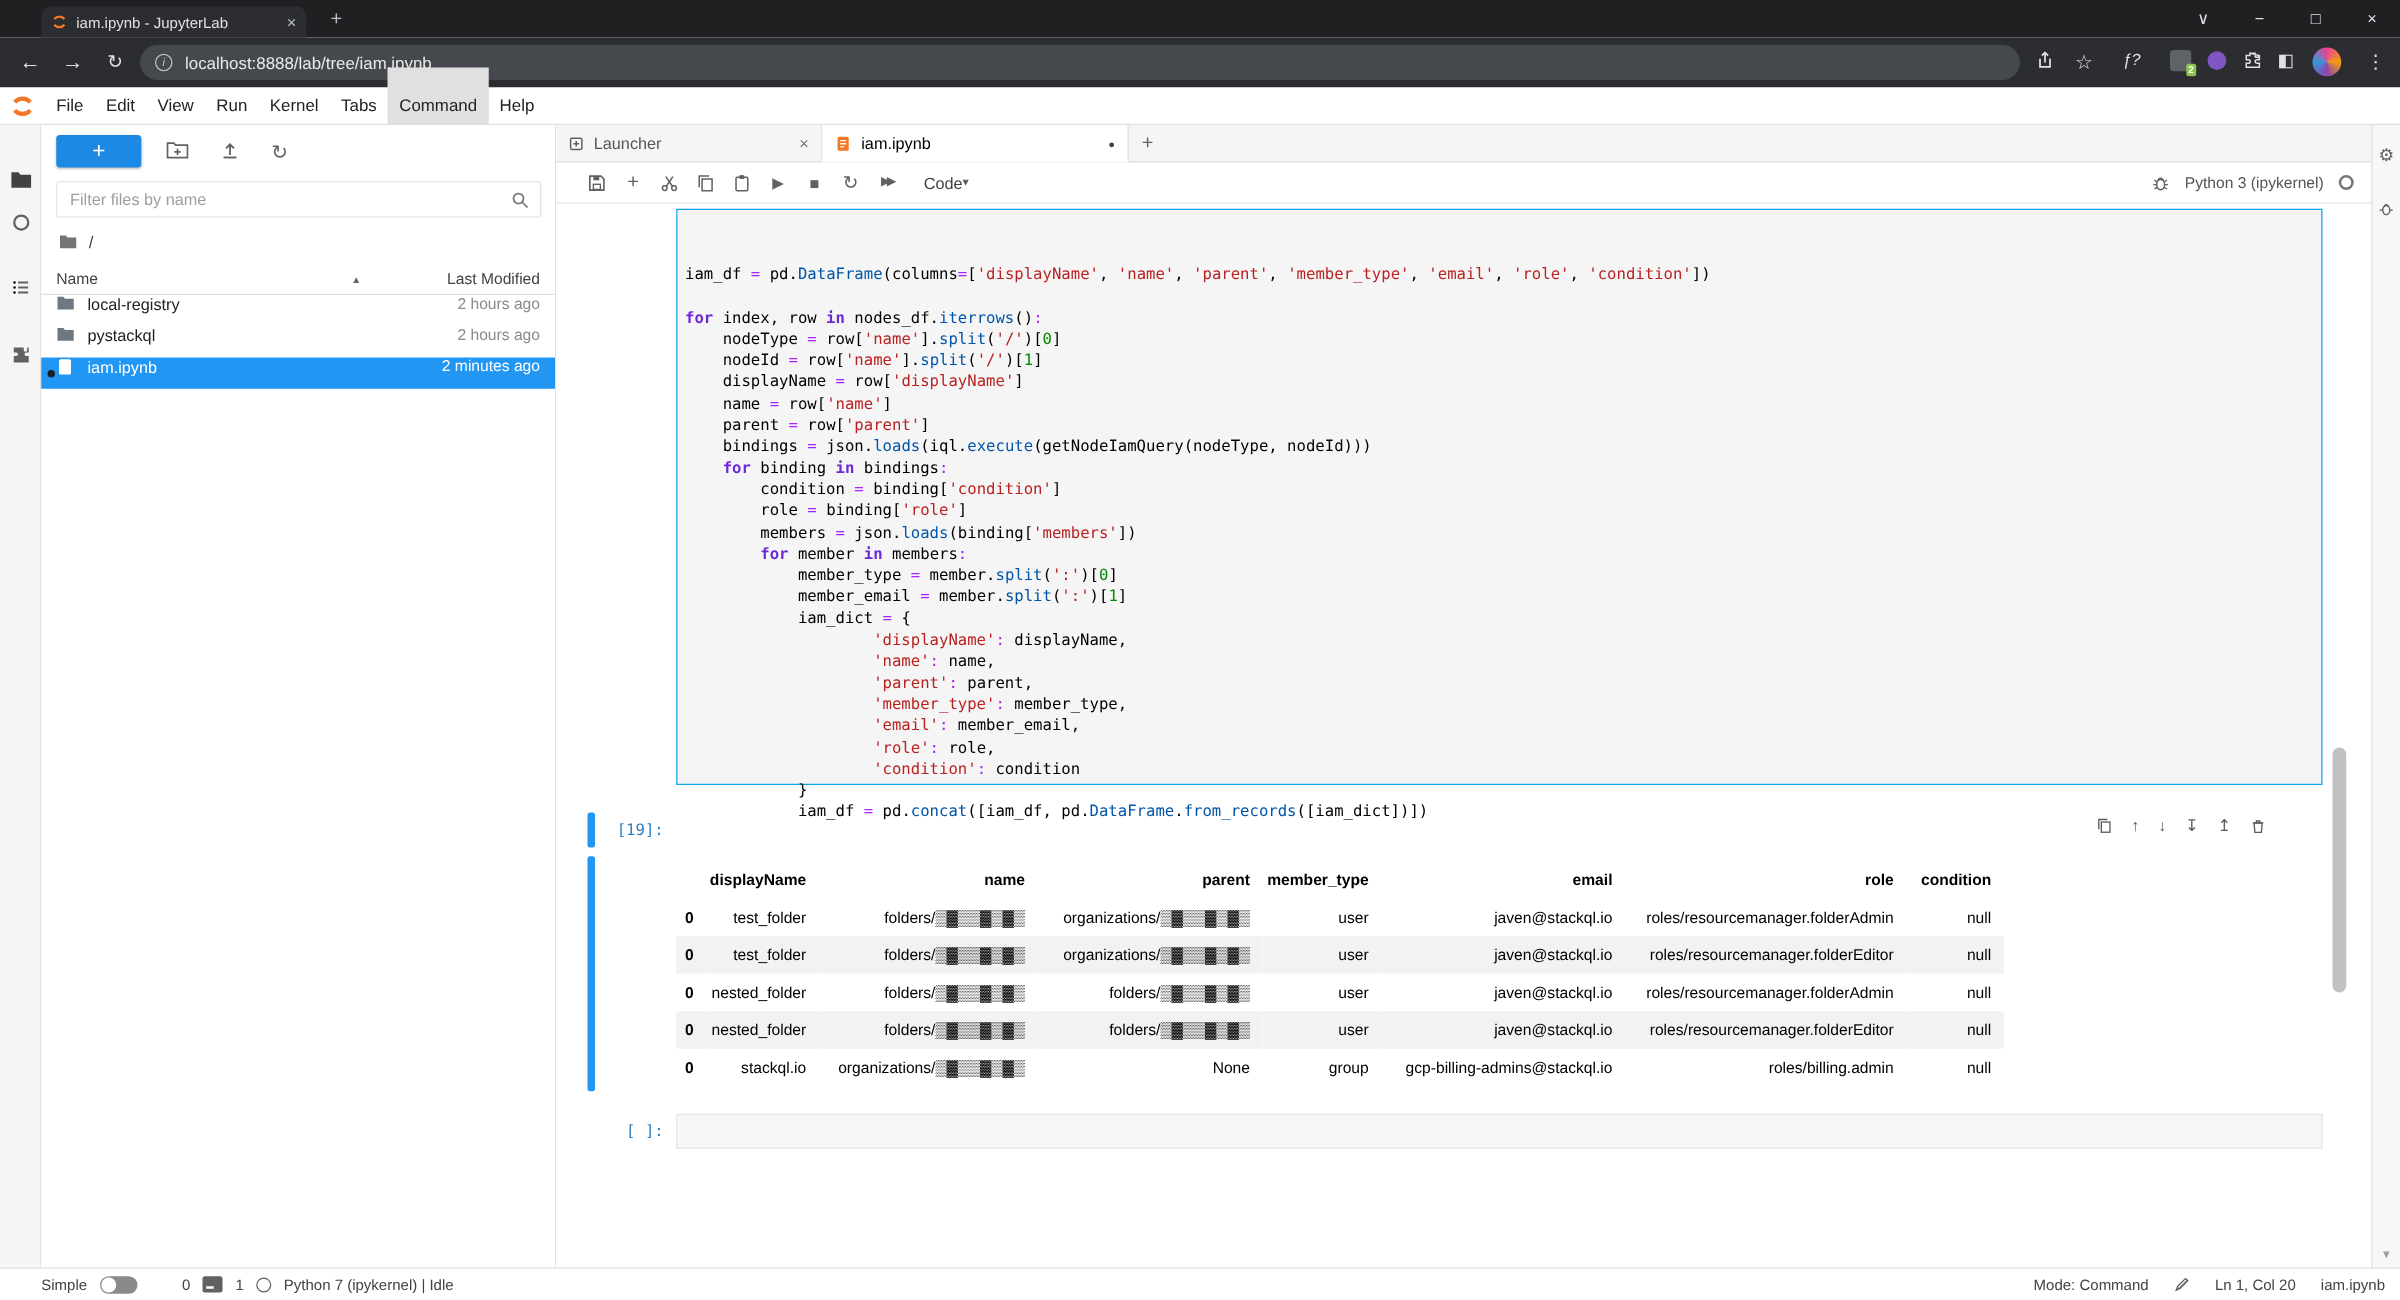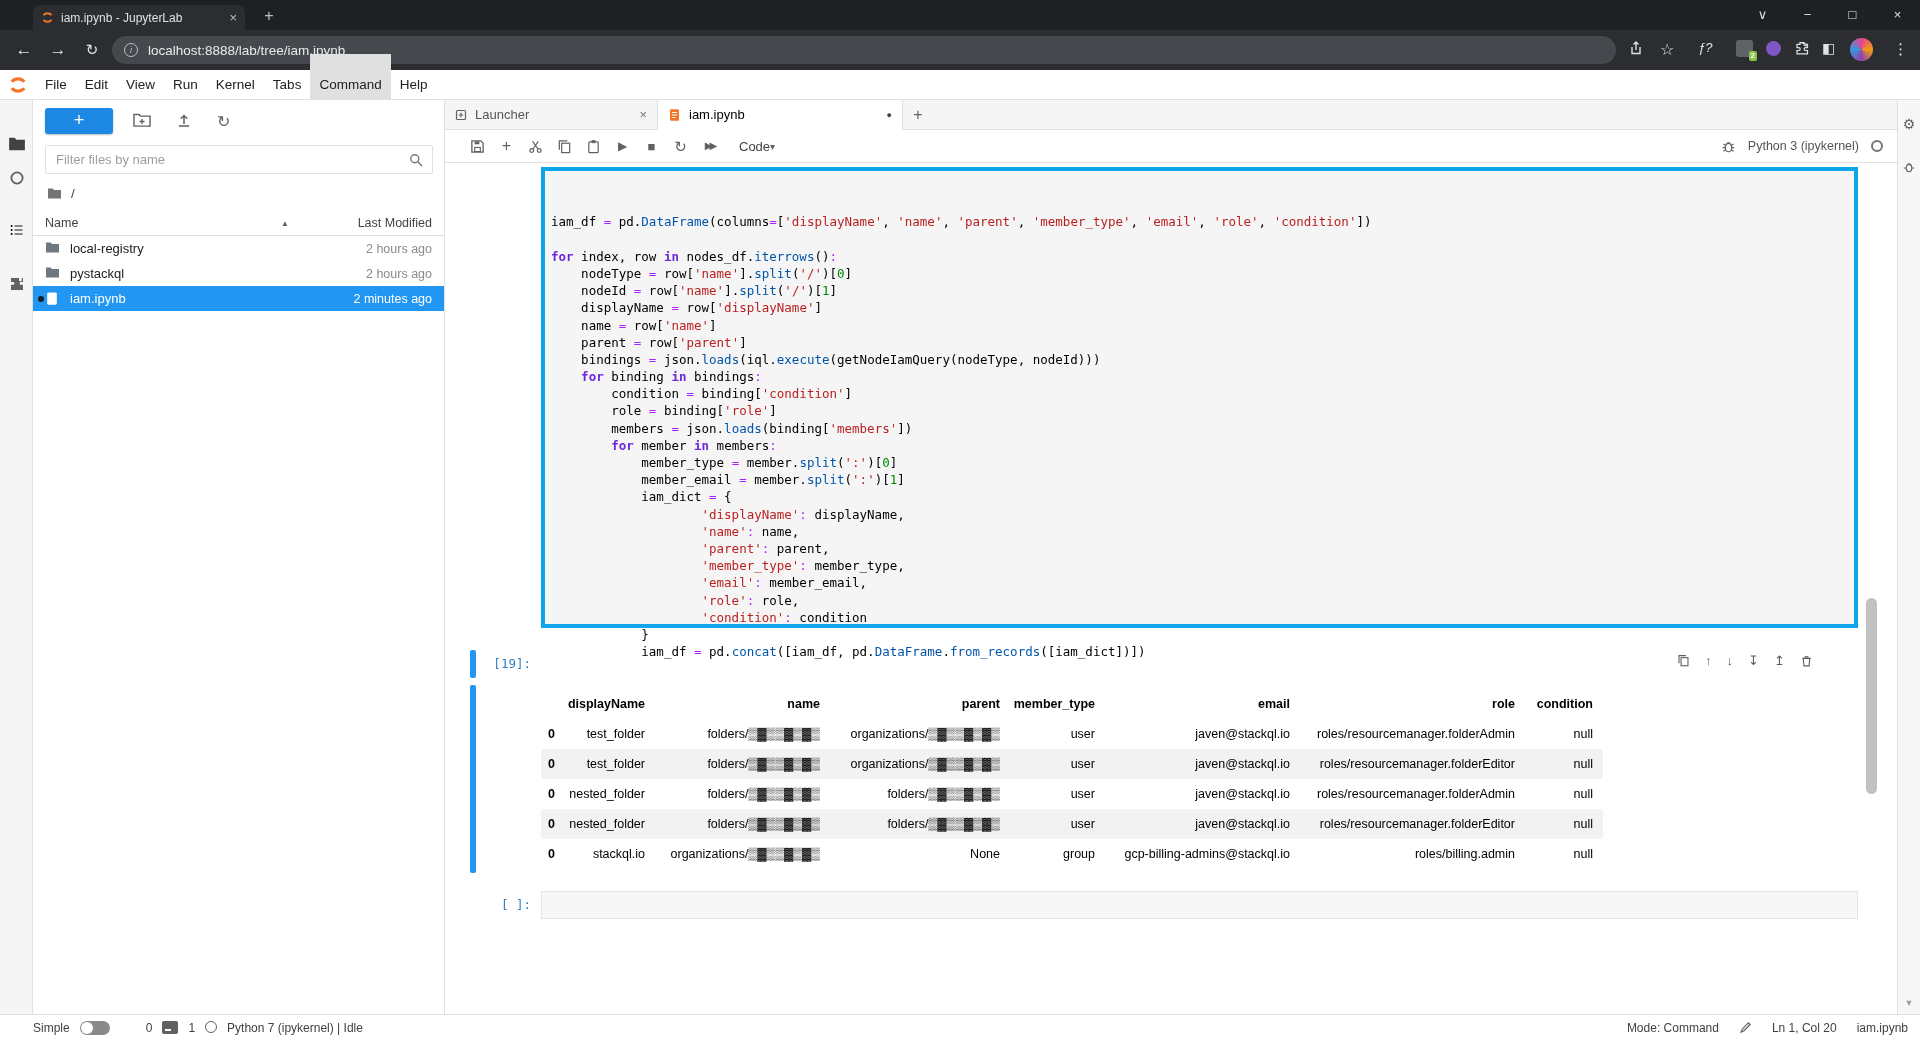--- a/index.html
+++ b/index.html
@@ -40,21 +40,21 @@
   .fb-tool{position:absolute;top:12px;color:#616161}
   .fb-search{position:absolute;left:12px;top:45px;width:388px;height:29px;border:1px solid #e0e0e0;border-radius:2px;background:#fff}
   .fb-search input{width:100%;height:100%;border:0;outline:0;padding:0 32px 0 10px;font-size:13px;font-family:"Liberation Sans",sans-serif;color:#0f172a}
   .fb-search input::placeholder{color:#9e9e9e}
   .fb-search .mag{position:absolute;right:8px;top:6px}
   .fb-crumb{position:absolute;left:14px;top:86px;display:flex;align-items:center;gap:9px;color:#424242;font-size:13.5px}
   .fb-head{position:absolute;left:0;right:0;top:110px;height:26px;display:flex;align-items:center;padding:0 12px;font-size:12.5px;color:#424242;border-bottom:1px solid #e0e0e0}
   .fb-sort{position:absolute;left:248px;font-size:8px;color:#616161;top:9px}
   .fb-head .lm{margin-left:auto}
   .fb-list{position:absolute;left:0;right:0;top:136px}
-  .file-row{position:relative;height:25px;display:flex;align-items:center;padding:0 12px;color:#212121}
+  .file-row{position:relative;height:25px;display:flex;align-items:flex-start;padding:0 12px;color:#212121}
   .file-row .f-icon{width:16px;height:16px;margin-right:9px;flex:none}
   .file-row .f-name{flex:1;white-space:nowrap;overflow:hidden}
   .file-row .f-mod{color:#8a8a8a;font-size:12.5px}
   .file-row.selected{background:#2196f3;color:#fff}
   .file-row.selected .f-mod{color:#fff}
   .file-row.selected .f-icon svg{filter:brightness(0) invert(1)}
   .run-dot{position:absolute;left:5px;top:10px;width:6px;height:6px;border-radius:50%;background:#1a2027}
 
   
   .main{position:absolute;left:445px;top:100px;right:23px;bottom:26px;background:#fff}
@@ -69,21 +69,21 @@
 
   .nb-toolbar{height:33px;background:#fff;border-bottom:1px solid #e0e0e0;display:flex;align-items:center;gap:14px;padding:0 14px 0 25px}
   .tb-ico{color:#616161;font-size:13px;min-width:15px;text-align:center;line-height:1}
   .tb-ico.ff{letter-spacing:-3px;font-size:10px}
   .code-select{display:flex;align-items:center;margin-left:8px;font-size:13px;color:#424242}
   .tb-right{margin-left:auto;display:flex;align-items:center;gap:12px;font-size:12.5px;color:#555}
   .kernel-ring{width:12px;height:12px;border:2px solid #757575;border-radius:50%}
 
   .nb-content{position:absolute;top:63px;left:0;right:0;bottom:0;background:#fff;overflow:hidden}
   .code-font{font-family:"DejaVu Sans Mono","Liberation Mono",monospace;font-size:12.5px;line-height:17.2px;white-space:pre;color:#000}
-  .cell1-editor{position:absolute;left:96px;top:4px;width:1317px;height:461px;background:#f5f5f5;border:4px solid #0ea5e9;padding:8px 6px}
+  .cell1-editor{position:absolute;left:96px;top:4px;width:1317px;height:461px;background:#f5f5f5;border:1px solid #0ea5e9;padding:8px 6px}
   .cl{height:17.2px}
   .tk-k{color:#6d28d9;font-weight:bold}
   .tk-s{color:#ba2121}
   .tk-n{color:#008800}
   .tk-f{color:#0055aa}
   .tk-o{color:#aa22ff}
   .prompt{position:absolute;left:0;width:86px;text-align:right;font-family:"DejaVu Sans Mono","Liberation Mono",monospace;font-size:12.5px;color:#307fc1}
   .collapser{position:absolute;left:25px;width:6px;border-radius:2px;background:#2196f3}
   .cell2-editor{position:absolute;left:96px;top:487px;width:1317px;height:28px;background:#f5f5f5;border:1px solid #e0e0e0;padding:5px 6px}
   .cell-toolbar{position:absolute;left:1232px;top:490px;display:flex;gap:15px;align-items:center;color:#5a5a5a;font-size:13px}
@@ -95,21 +95,21 @@
   .df tbody tr:nth-child(even){background:#f2f2f2}
   .empty-editor{position:absolute;left:96px;top:728px;width:1317px;height:28px;background:#f7f7f7;border:1px solid #e5e5e5}
   .scroll-thumb{position:absolute;left:1421px;top:435px;width:11px;height:196px;background:#c1c1c1;border-radius:6px}
 
   
   .right-strip{position:absolute;right:0;top:100px;width:23px;bottom:26px;background:#f7f7f7;border-left:1px solid #e0e0e0}
   .rs-ico{position:absolute;left:0;width:22px;text-align:center;color:#616161}
 
   
   .status{position:absolute;left:0;right:0;bottom:0;height:26px;background:#fff;border-top:1px solid #e0e0e0;display:flex;align-items:center;font-size:12px;color:#424242}
-  .sb-left{display:flex;align-items:flex-start;gap:10px;margin-left:33px}
+  .sb-left{display:flex;align-items:center;gap:10px;margin-left:33px}
   .toggle{position:relative;width:30px;height:14px;background:#8a8a8a;border-radius:7px;flex:none}
   .toggle .knob{position:absolute;left:1px;top:1px;width:12px;height:12px;border-radius:50%;background:#fff}
   .sb-gap{width:16px}
   .sb-right{margin-left:auto;display:flex;align-items:center;gap:20px;margin-right:12px}
   .term-ico{width:16px;height:13px;background:#616161;border-radius:2px;position:relative}
   .term-ico::after{content:"";position:absolute;left:3px;bottom:3px;width:6px;height:1.6px;background:#fff}
   .kern-ico{width:12px;height:12px;border:1.6px solid #616161;border-radius:50%}
   svg{display:block}
 </style>
 </head>

